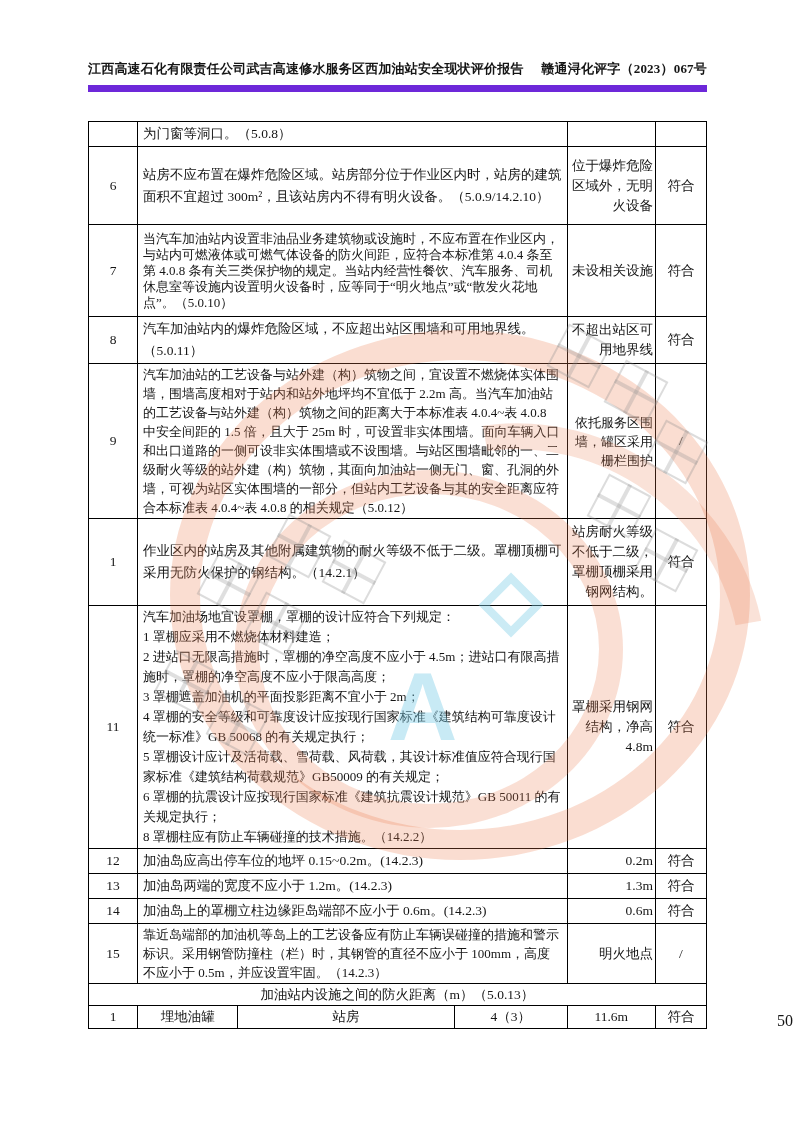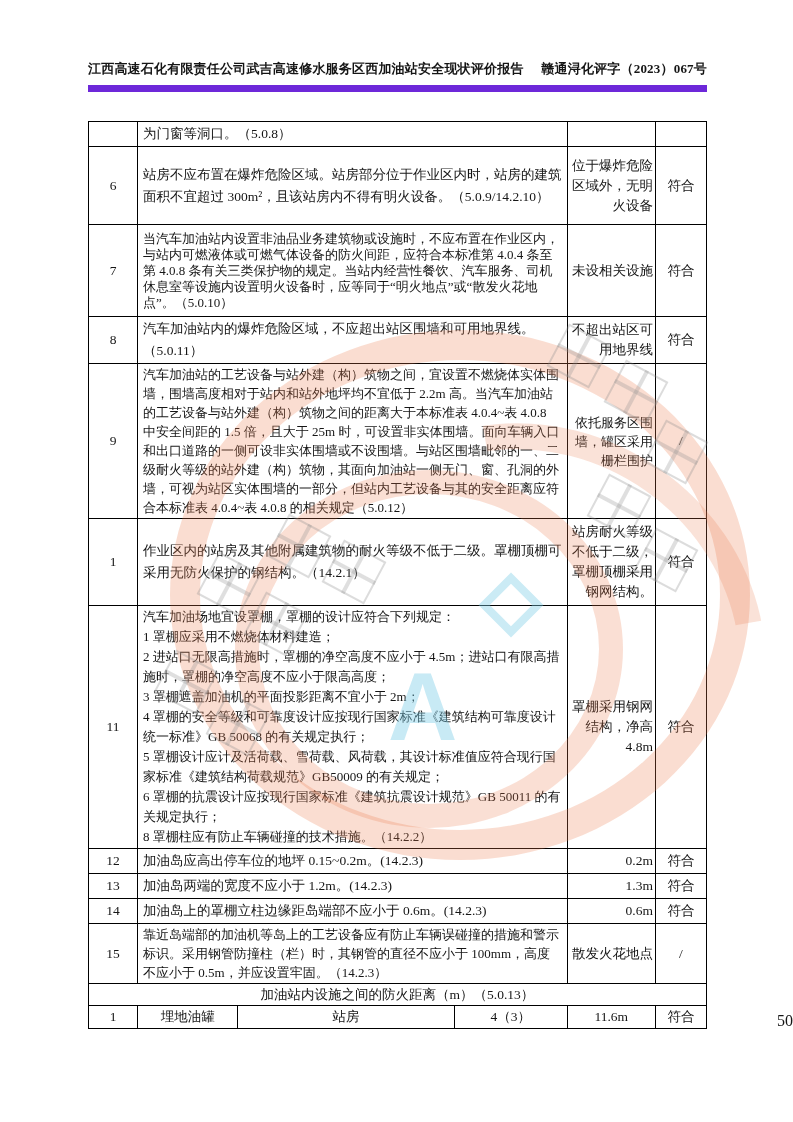--- a/index.html
+++ b/index.html
@@ -136,21 +136,21 @@
       </tr>
       <tr style="height:23px">
         <td class="c-no">14</td>
         <td class="c-text">加油岛上的罩棚立柱边缘距岛端部不应小于 0.6m。(14.2.3)</td>
         <td class="c-rec">0.6m</td>
         <td class="c-con">符合</td>
       </tr>
       <tr style="height:57px">
         <td class="c-no">15</td>
         <td class="c-text lh19">靠近岛端部的加油机等岛上的工艺设备应有防止车辆误碰撞的措施和警示标识。采用钢管防撞柱（栏）时，其钢管的直径不应小于 100mm，高度不应小于 0.5m，并应设置牢固。（14.2.3）</td>
-        <td class="c-rec">散发火花地点</td>
+        <td class="c-rec">明火地点</td>
         <td class="c-con">/</td>
       </tr>
     </tbody>
       </table>
 
     <table class="t2">
       <colgroup>
           <col style="width:49px">
           <col style="width:100px">
           <col style="width:216px">

